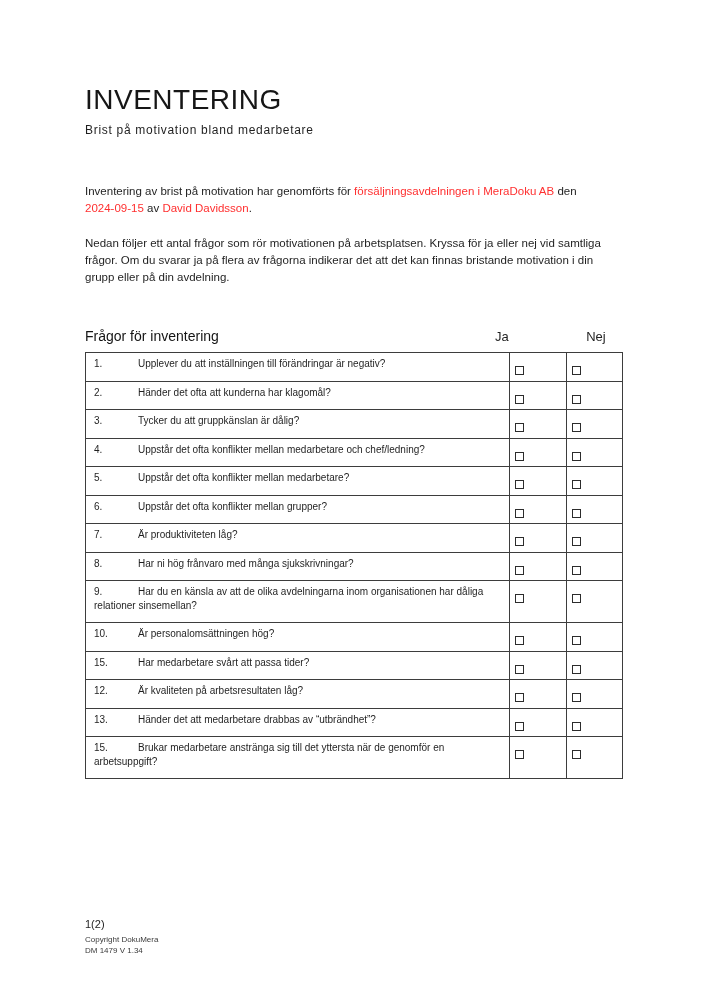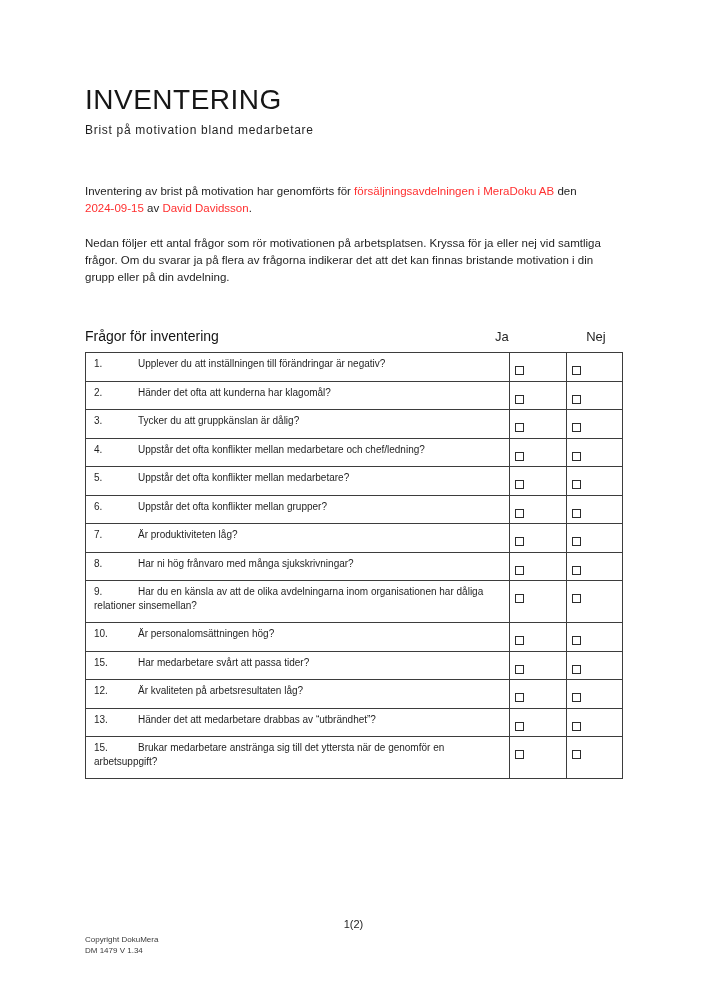--- a/index.html
+++ b/index.html
@@ -74,21 +74,20 @@
   .checkbox{
     display:inline-block;
     width:9px;height:9px;
     border:1.4px solid #2c2c2c;
     background:#ffffff;
   }
   .footer-page{
     position:absolute;
     left:85px;top:918px;
     width:537px;
-    text-align:center;
     font-size:11px;
   }
   .footer-copy{
     position:absolute;
     left:85px;top:934px;
     font-size:8px;
     line-height:1.4;
     color:#3a3a3a;
   }
 </style>

